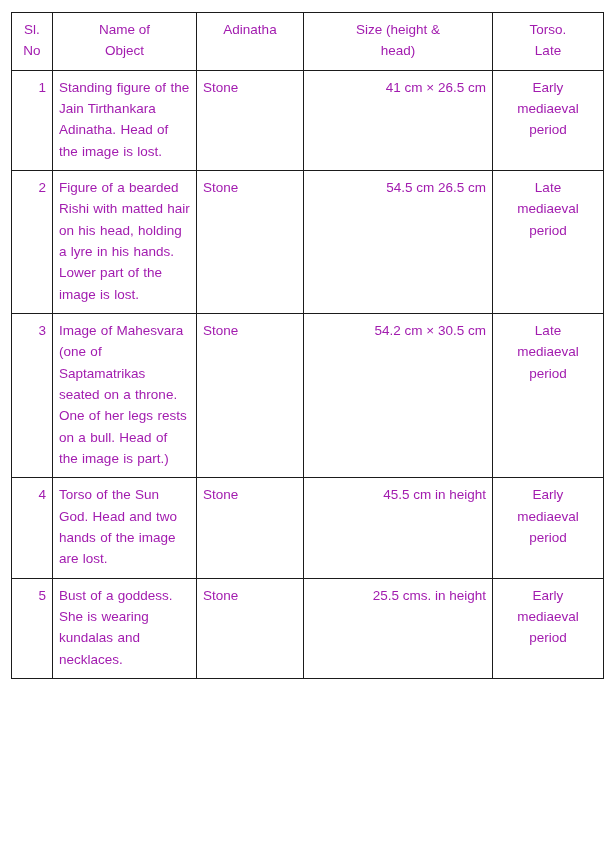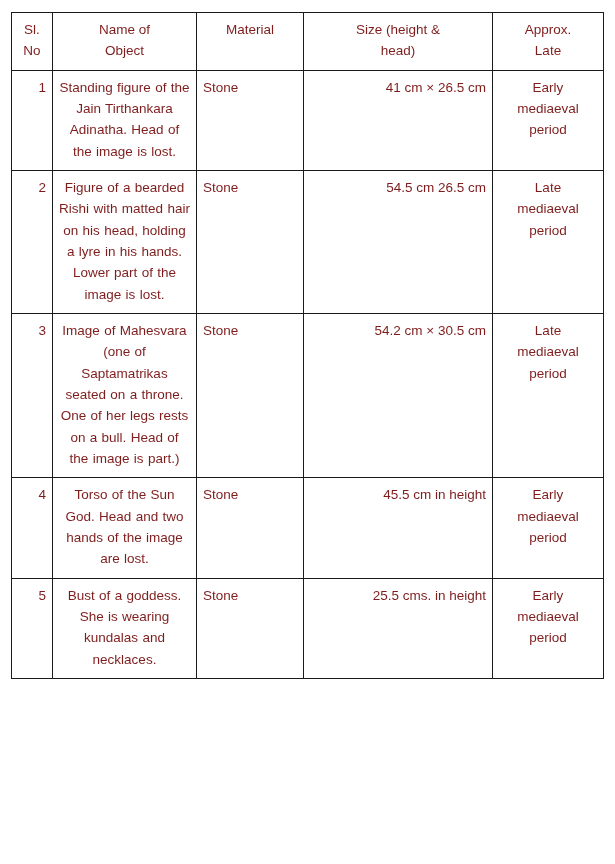--- a/index.html
+++ b/index.html
@@ -15,21 +15,21 @@
     -webkit-font-smoothing: antialiased;
   }
 
   #artifacts-table {
     position: absolute;
     left: 11px;
     top: 12px;
     width: 592px;
     border-collapse: collapse;
     table-layout: fixed;
-    color: #7f1d1d;
+    color: #a21caf;
     padding-left: 26px;
   }
 
   #artifacts-table td,
   #artifacts-table th {
     border: 1.3px solid #1b1b1b;
     vertical-align: top;
     padding: 6px 6px 8px 6px;
     font-weight: normal;
     font-size: 13.5px;
@@ -53,21 +53,21 @@
     display: block;
   }
 
   
   .cell-sl {
     text-align: right;
     padding-right: 7px;
     white-space: nowrap;
   }
   .cell-name {
-    text-align: center;
+    text-align: left;
     padding-left: 8px;
     padding-right: 10px;
     word-spacing: 0.6px;
   }
   .cell-material {
     text-align: left;
   }
   .cell-size {
     text-align: right;
     padding-left: 14px;
@@ -95,28 +95,28 @@
     <tr>
       <td>
         <span class="hdr-text">Sl.</span>
         <span class="hdr-text">No</span>
       </td>
       <td>
         <span class="hdr-text">Name of</span>
         <span class="hdr-text">Object</span>
       </td>
       <td>
-        <span class="hdr-text">Material</span>
+        <span class="hdr-text">Adinatha</span>
       </td>
       <td>
         <span class="hdr-text">Size (height &amp;</span>
         <span class="hdr-text">head)</span>
       </td>
       <td>
-        <span class="hdr-text">Approx.</span>
+        <span class="hdr-text">Torso.</span>
         <span class="hdr-text">Late</span>
       </td>
     </tr>
   </thead>
 
   <tbody>
 
     <tr>
       <td class="cell-sl">1</td>
       <td class="cell-name">Standing figure of the Jain Tirthankara Adinatha. Head of the image is lost.</td>

